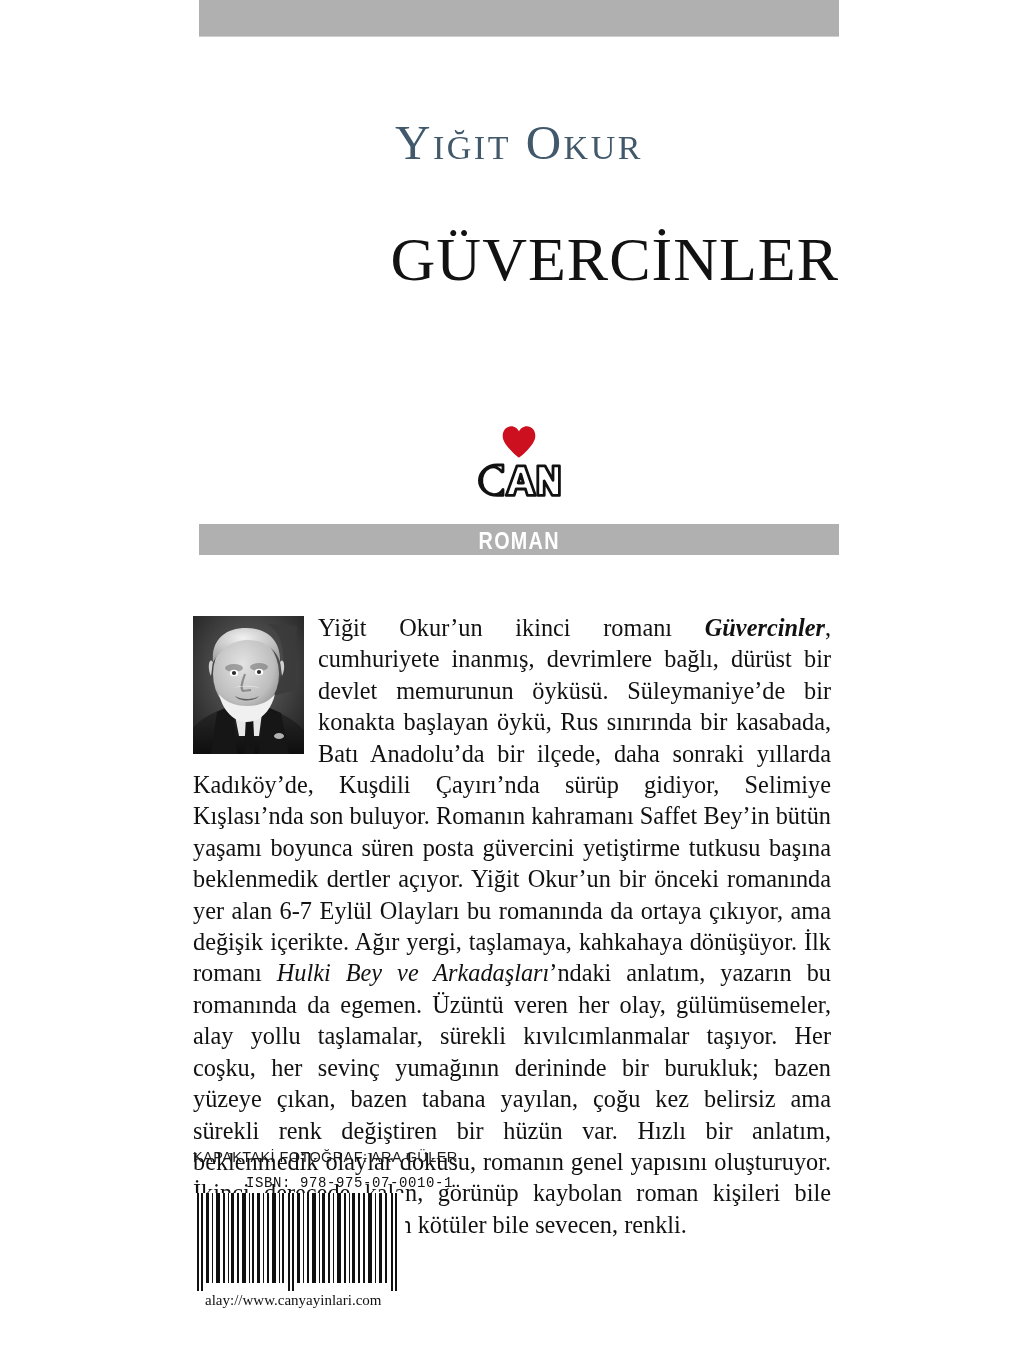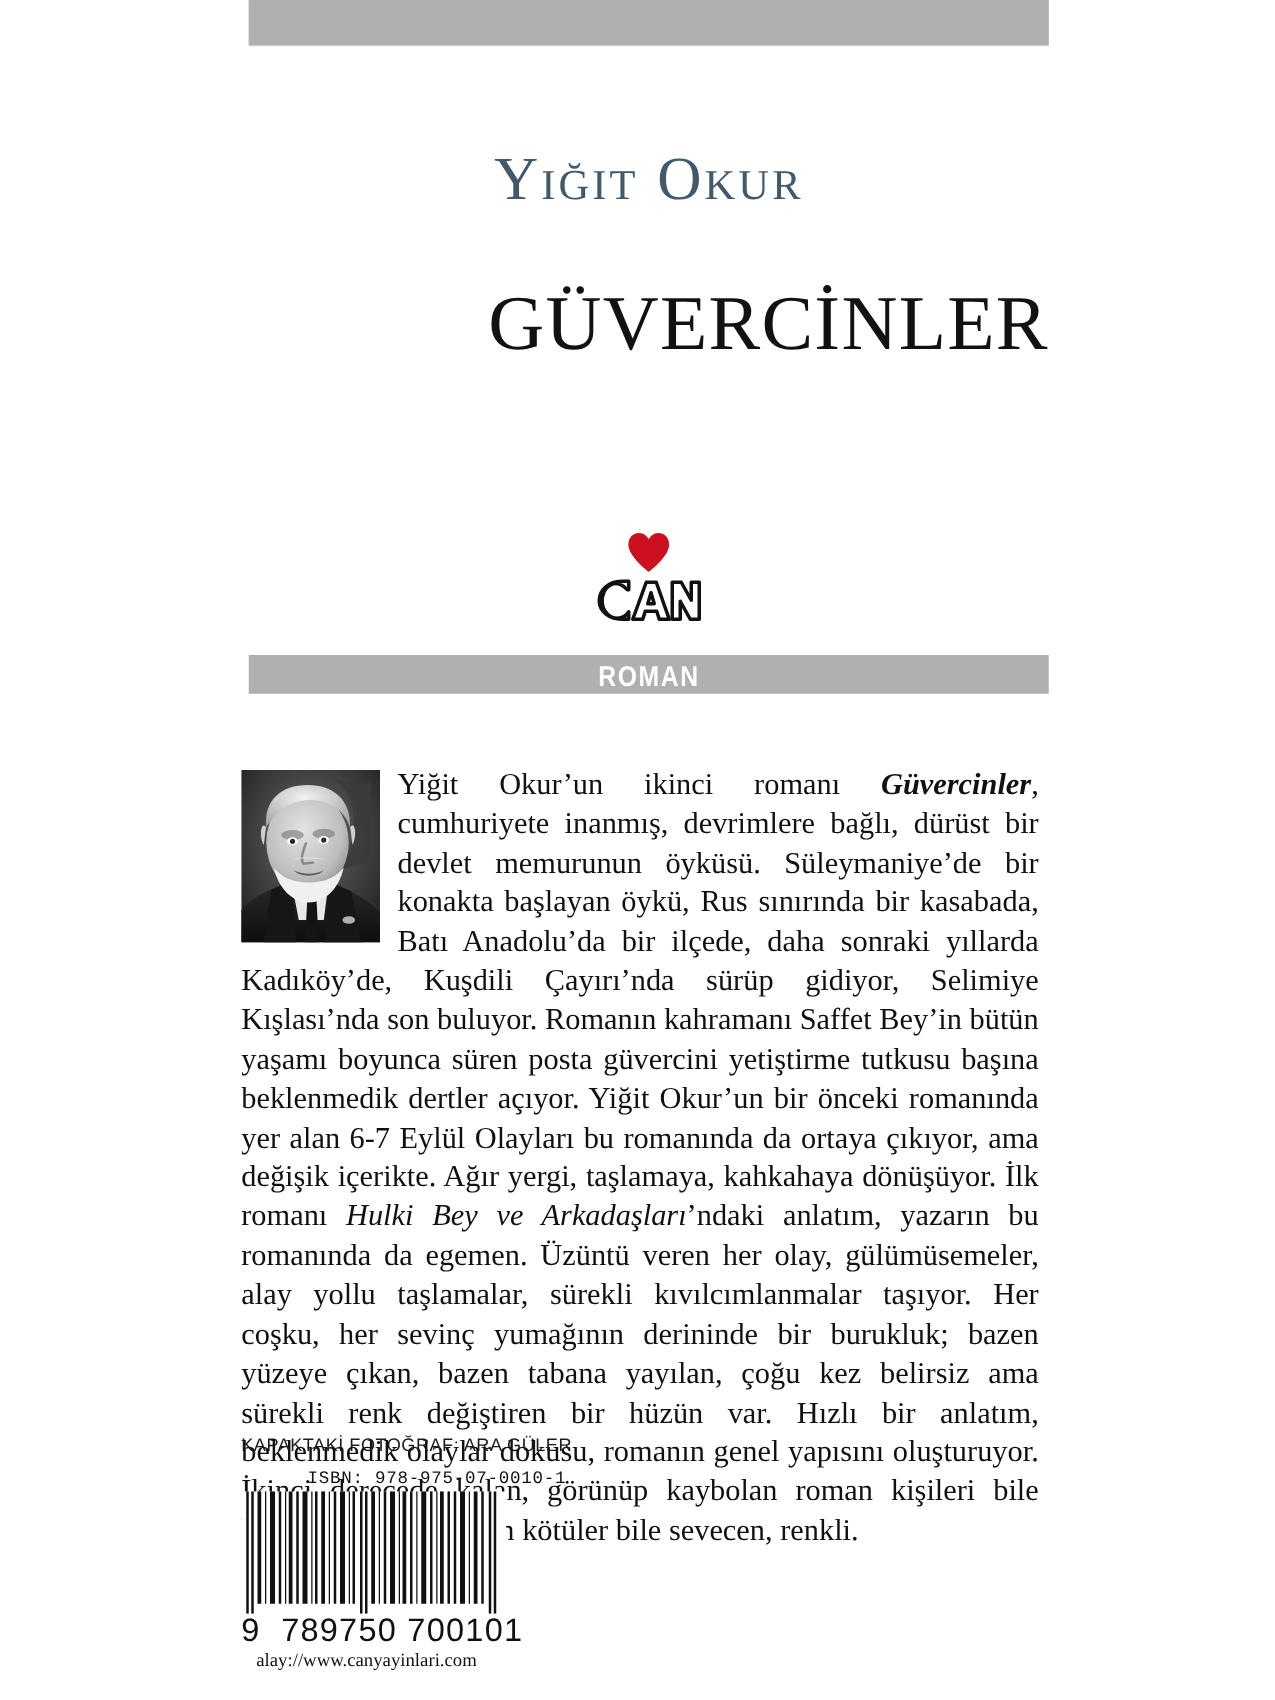--- a/index.html
+++ b/index.html
@@ -303,17 +303,16 @@
         <rect x="165" y="0" width="2" height="90"></rect>
           <rect x="170" y="0" width="2" height="90"></rect>
         <rect x="175" y="0" width="4" height="90"></rect>
           <rect x="182" y="0" width="1" height="90"></rect>
         <rect x="186" y="0" width="3" height="90"></rect>
           <rect x="192" y="0" width="2" height="90"></rect>
         <rect x="198" y="0" width="2" height="98"></rect>
           <rect x="202" y="0" width="2" height="98"></rect>
       </g>
     </svg>
-    <div id="barcode-digits">9  789750 700101</div>
     <div id="publisher-url">alay://www.canyayinlari.com</div>
   </div>
 
 </div>
 
 </body></html>

